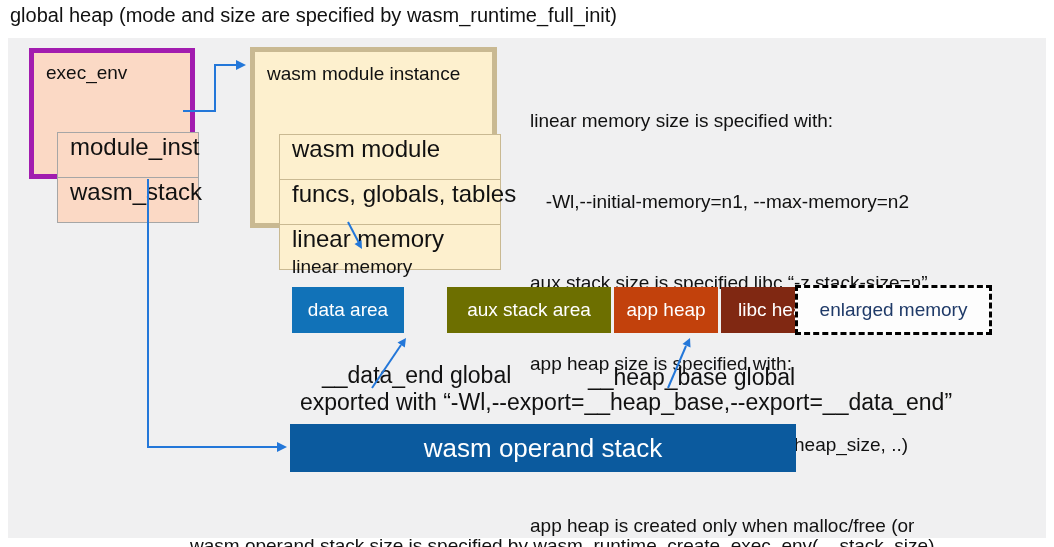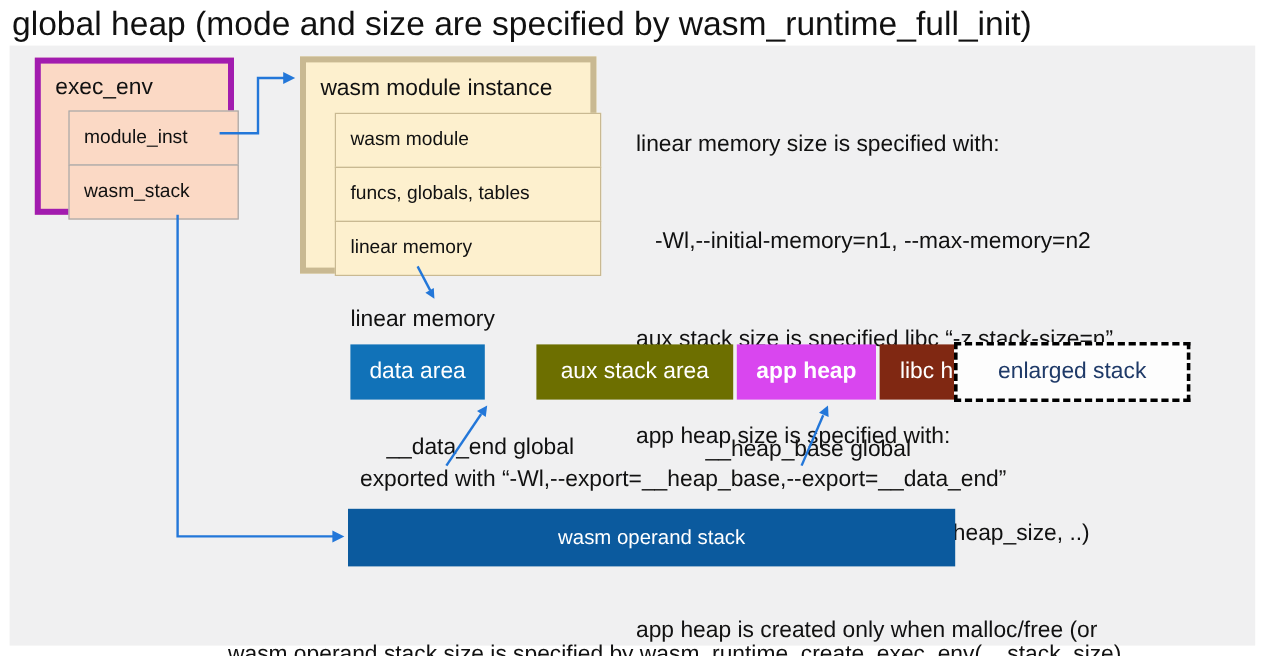--- a/index.html
+++ b/index.html
@@ -2,48 +2,48 @@
 <html><head>
 <meta charset="utf-8">
 <style>
   html,body{margin:0;padding:0;background:#ffffff;}
   .stage{
     position:relative;width:1054px;height:547px;overflow:hidden;
     font-family:"Liberation Sans","DejaVu Sans",sans-serif;
     color:#111;
   }
   .abs{position:absolute;}
-  .page-title{left:10px;top:4px;font-size:28px;font-weight:500;white-space:nowrap;}
+  .page-title{left:10px;top:4px;font-size:20px;font-weight:500;white-space:nowrap;}
   .panel{left:8px;top:38px;width:1038px;height:500px;background:#f0f0f1;}
 
   
   .struct{box-sizing:border-box;border:5px solid #a21caf;}
   .pink{background:#fbd9c5;}
   .yellow{background:#fdf0ce;border-color:#c9b992;}
   .struct-title{position:absolute;left:12px;top:0;display:flex;align-items:center;
     font-size:19px;white-space:nowrap;}
   .inner-row{position:absolute;box-sizing:border-box;border:1px solid #a6a6a6;
-    display:flex;align-items:center;padding-left:12px;font-size:16px;white-space:nowrap;}
+    display:flex;align-items:flex-start;padding-left:12px;font-size:24px;white-space:nowrap;margin-top:40px;}
   .yellow-row{border-color:#c9b992;background:#fdf0ce;}
 
   .note{font-size:19px;line-height:27px;white-space:pre;}
   .note div{white-space:pre;}
 
   .lm-label{font-size:19px;white-space:nowrap;}
 
   .bar{display:flex;}
   .seg{height:46px;display:flex;align-items:center;justify-content:center;
     color:#fff;font-size:19px;white-space:nowrap;}
   .enlarged{box-sizing:border-box;border:3px dashed #000;background:#fdfdfd;
     display:flex;align-items:center;justify-content:center;
     color:#1f3a68;font-size:19px;white-space:nowrap;}
 
-  .annot{font-size:19px;white-space:nowrap;}
+  .annot{font-size:23px;white-space:nowrap;}
   .opstack{display:flex;align-items:center;justify-content:center;
-    color:#fff;font-size:17px;white-space:nowrap;}
+    color:#fff;font-size:26px;white-space:nowrap;}
   .overlay{position:absolute;left:0;top:0;pointer-events:none;}
 </style>
 </head>
 <body>
 
 <div class="stage">
 
   <div class="abs page-title">global heap (mode and size are specified by wasm_runtime_full_init)</div>
 
   <div class="abs panel"></div>
@@ -83,30 +83,30 @@
 
   <div class="abs lm-label" style="left:292px;top:256px;">linear memory</div>
 
   <div class="abs bar" style="left:292px;top:287px;gap:3px;">
     <div class="seg" style="width: 112px; background: rgb(17, 114, 184);">
       <span>data area</span>
     </div>
     <div class="seg" style="width: 164px; background: rgb(109, 111, 0); margin-left: 40px;">
       <span>aux stack area</span>
     </div>
-    <div class="seg" style="width: 116px; background: #d946ef; font-weight: bold;">
+    <div class="seg" style="width: 104px; background: #c2410c;">
       <span>app heap</span>
     </div>
     <div class="seg" style="width: 110px; background: rgb(128, 40, 18);">
       <span>libc heap</span>
     </div>
   </div>
 
   <div class="abs enlarged" style="left:795px;top:285px;width:197px;height:50px;">
-    <span>enlarged stack</span>
+    <span>enlarged memory</span>
   </div>
 
   <div class="abs annot" style="left:322px;top:362px;">__data_end global</div>
   <div class="abs annot" style="left:588px;top:364px;">__heap_base global</div>
   <div class="abs annot" style="left:300px;top:389px;">exported with “-Wl,--export=__heap_base,--export=__data_end”</div>
 
   <div class="abs opstack" style="left: 290px; top: 424px; width: 506px; height: 48px; background: rgb(11, 90, 158);">
     <span>wasm operand stack</span>
   </div>
 

